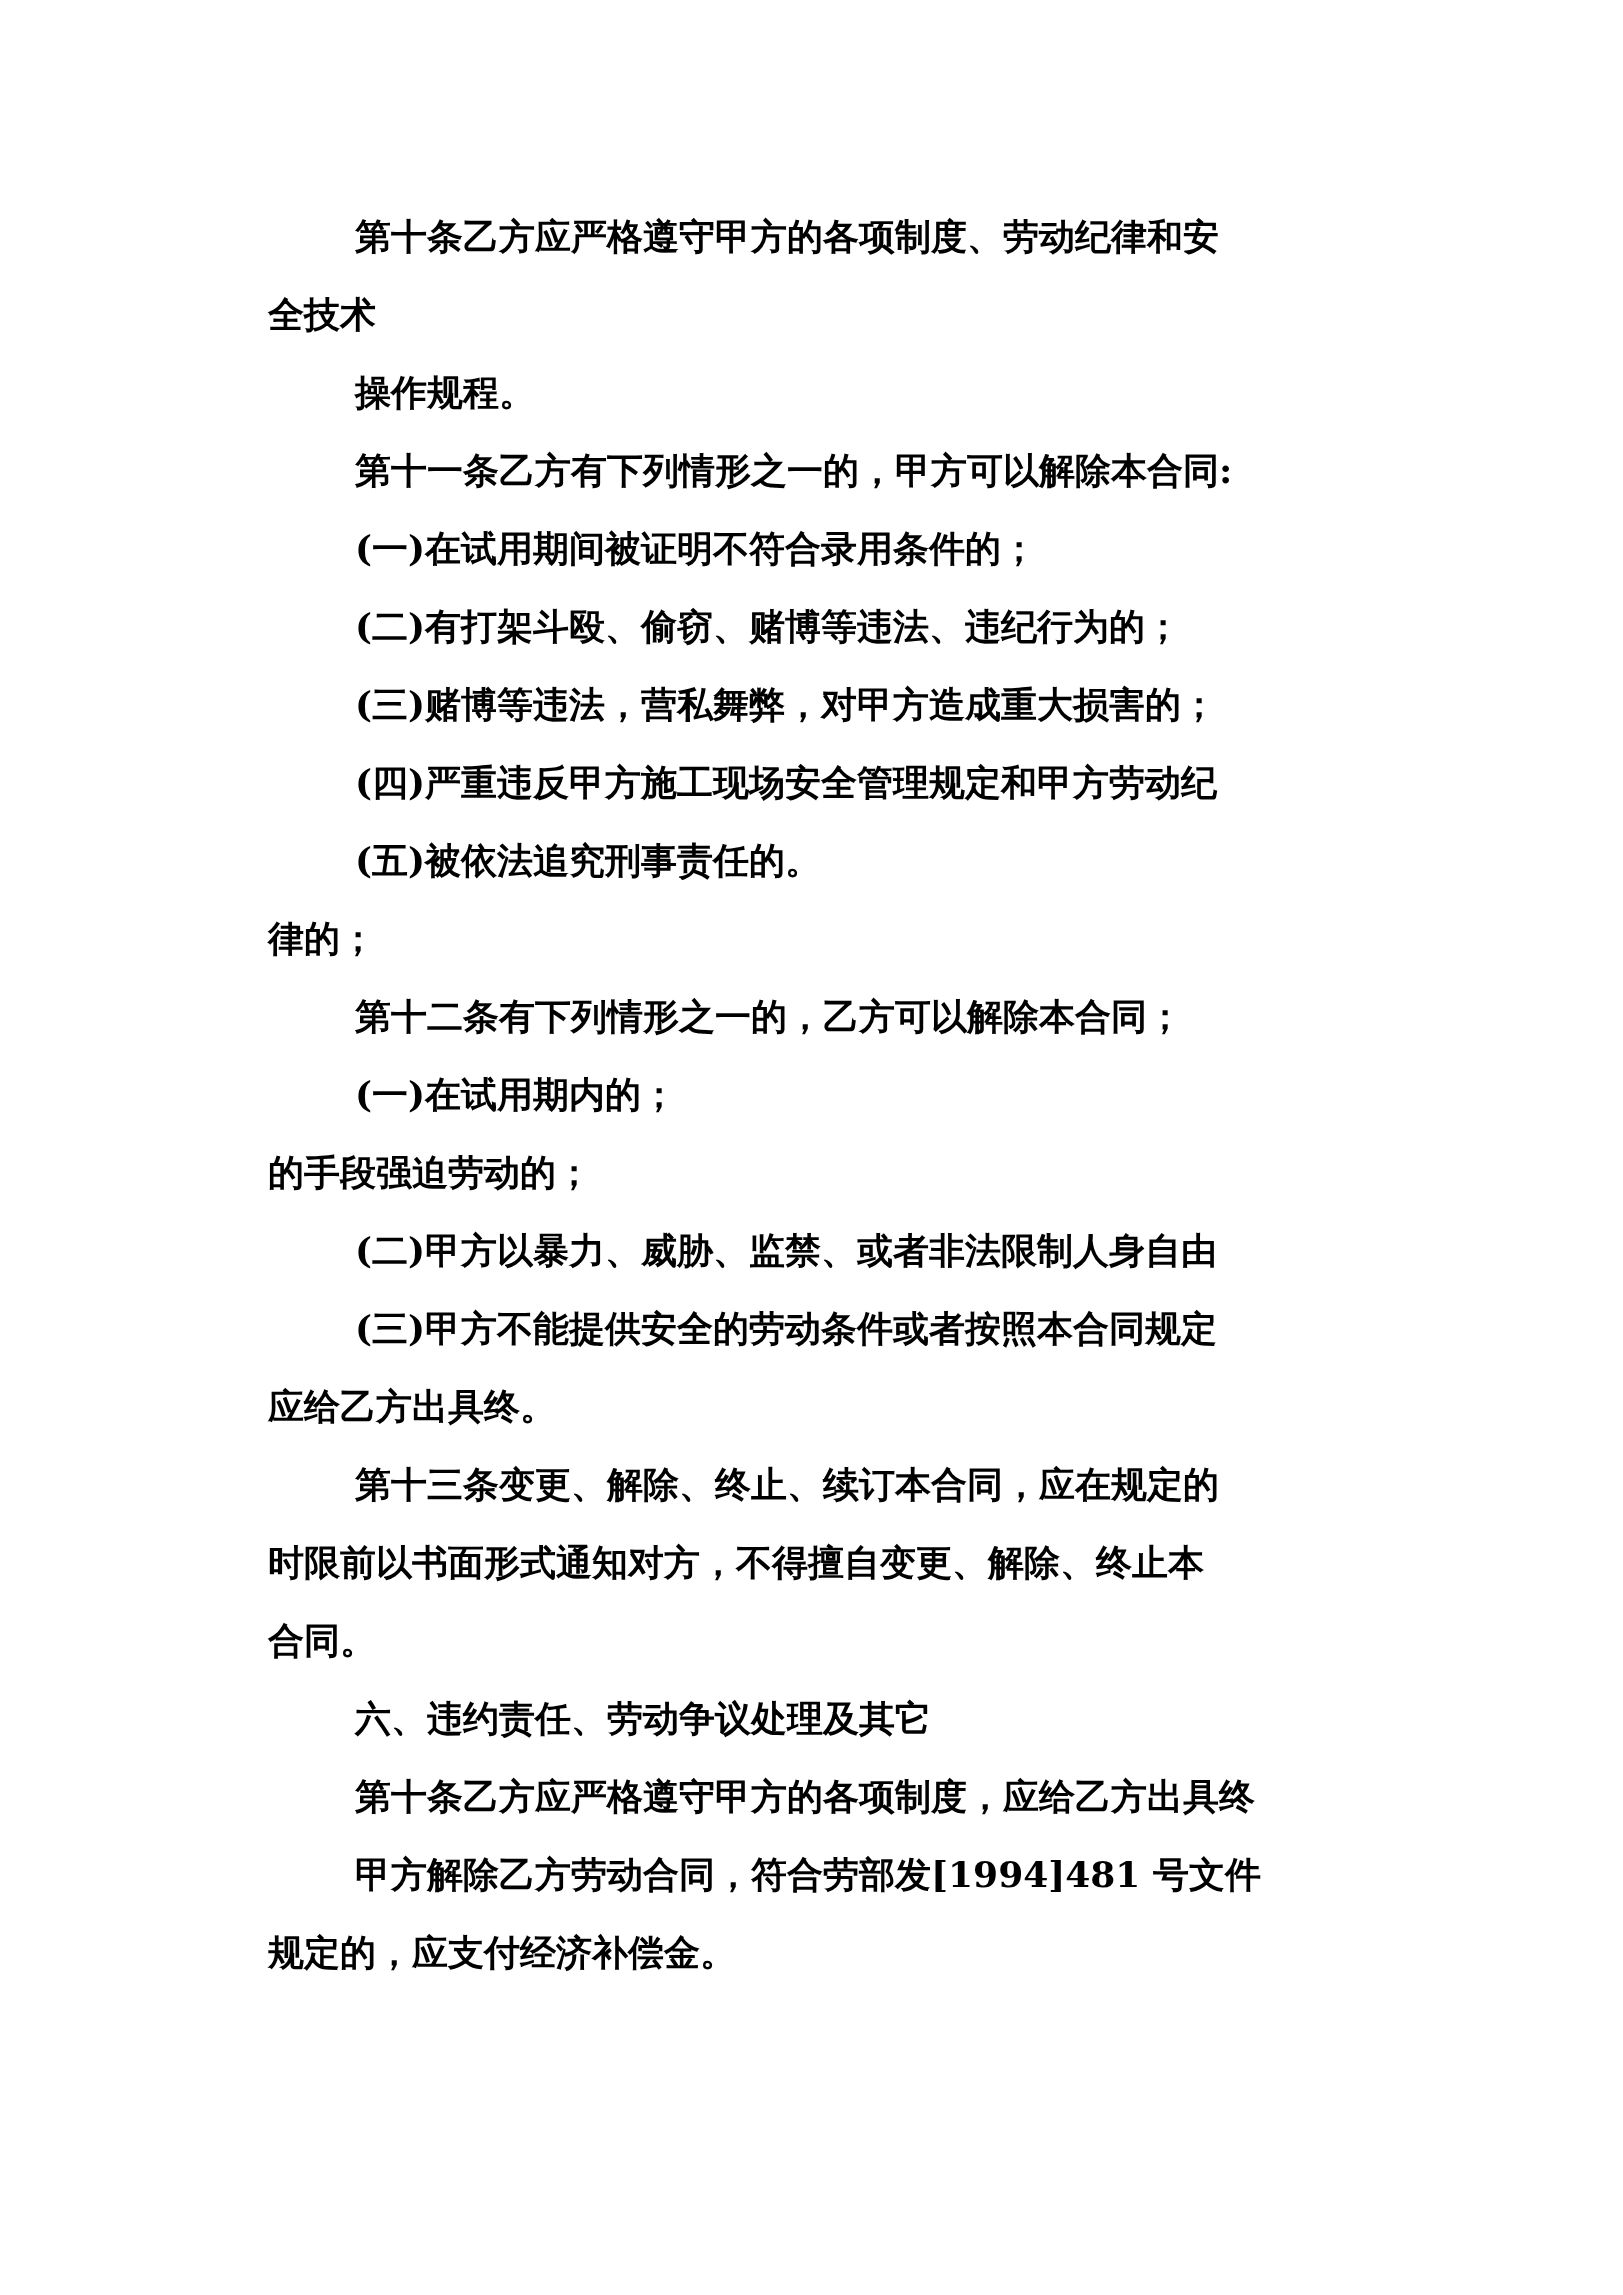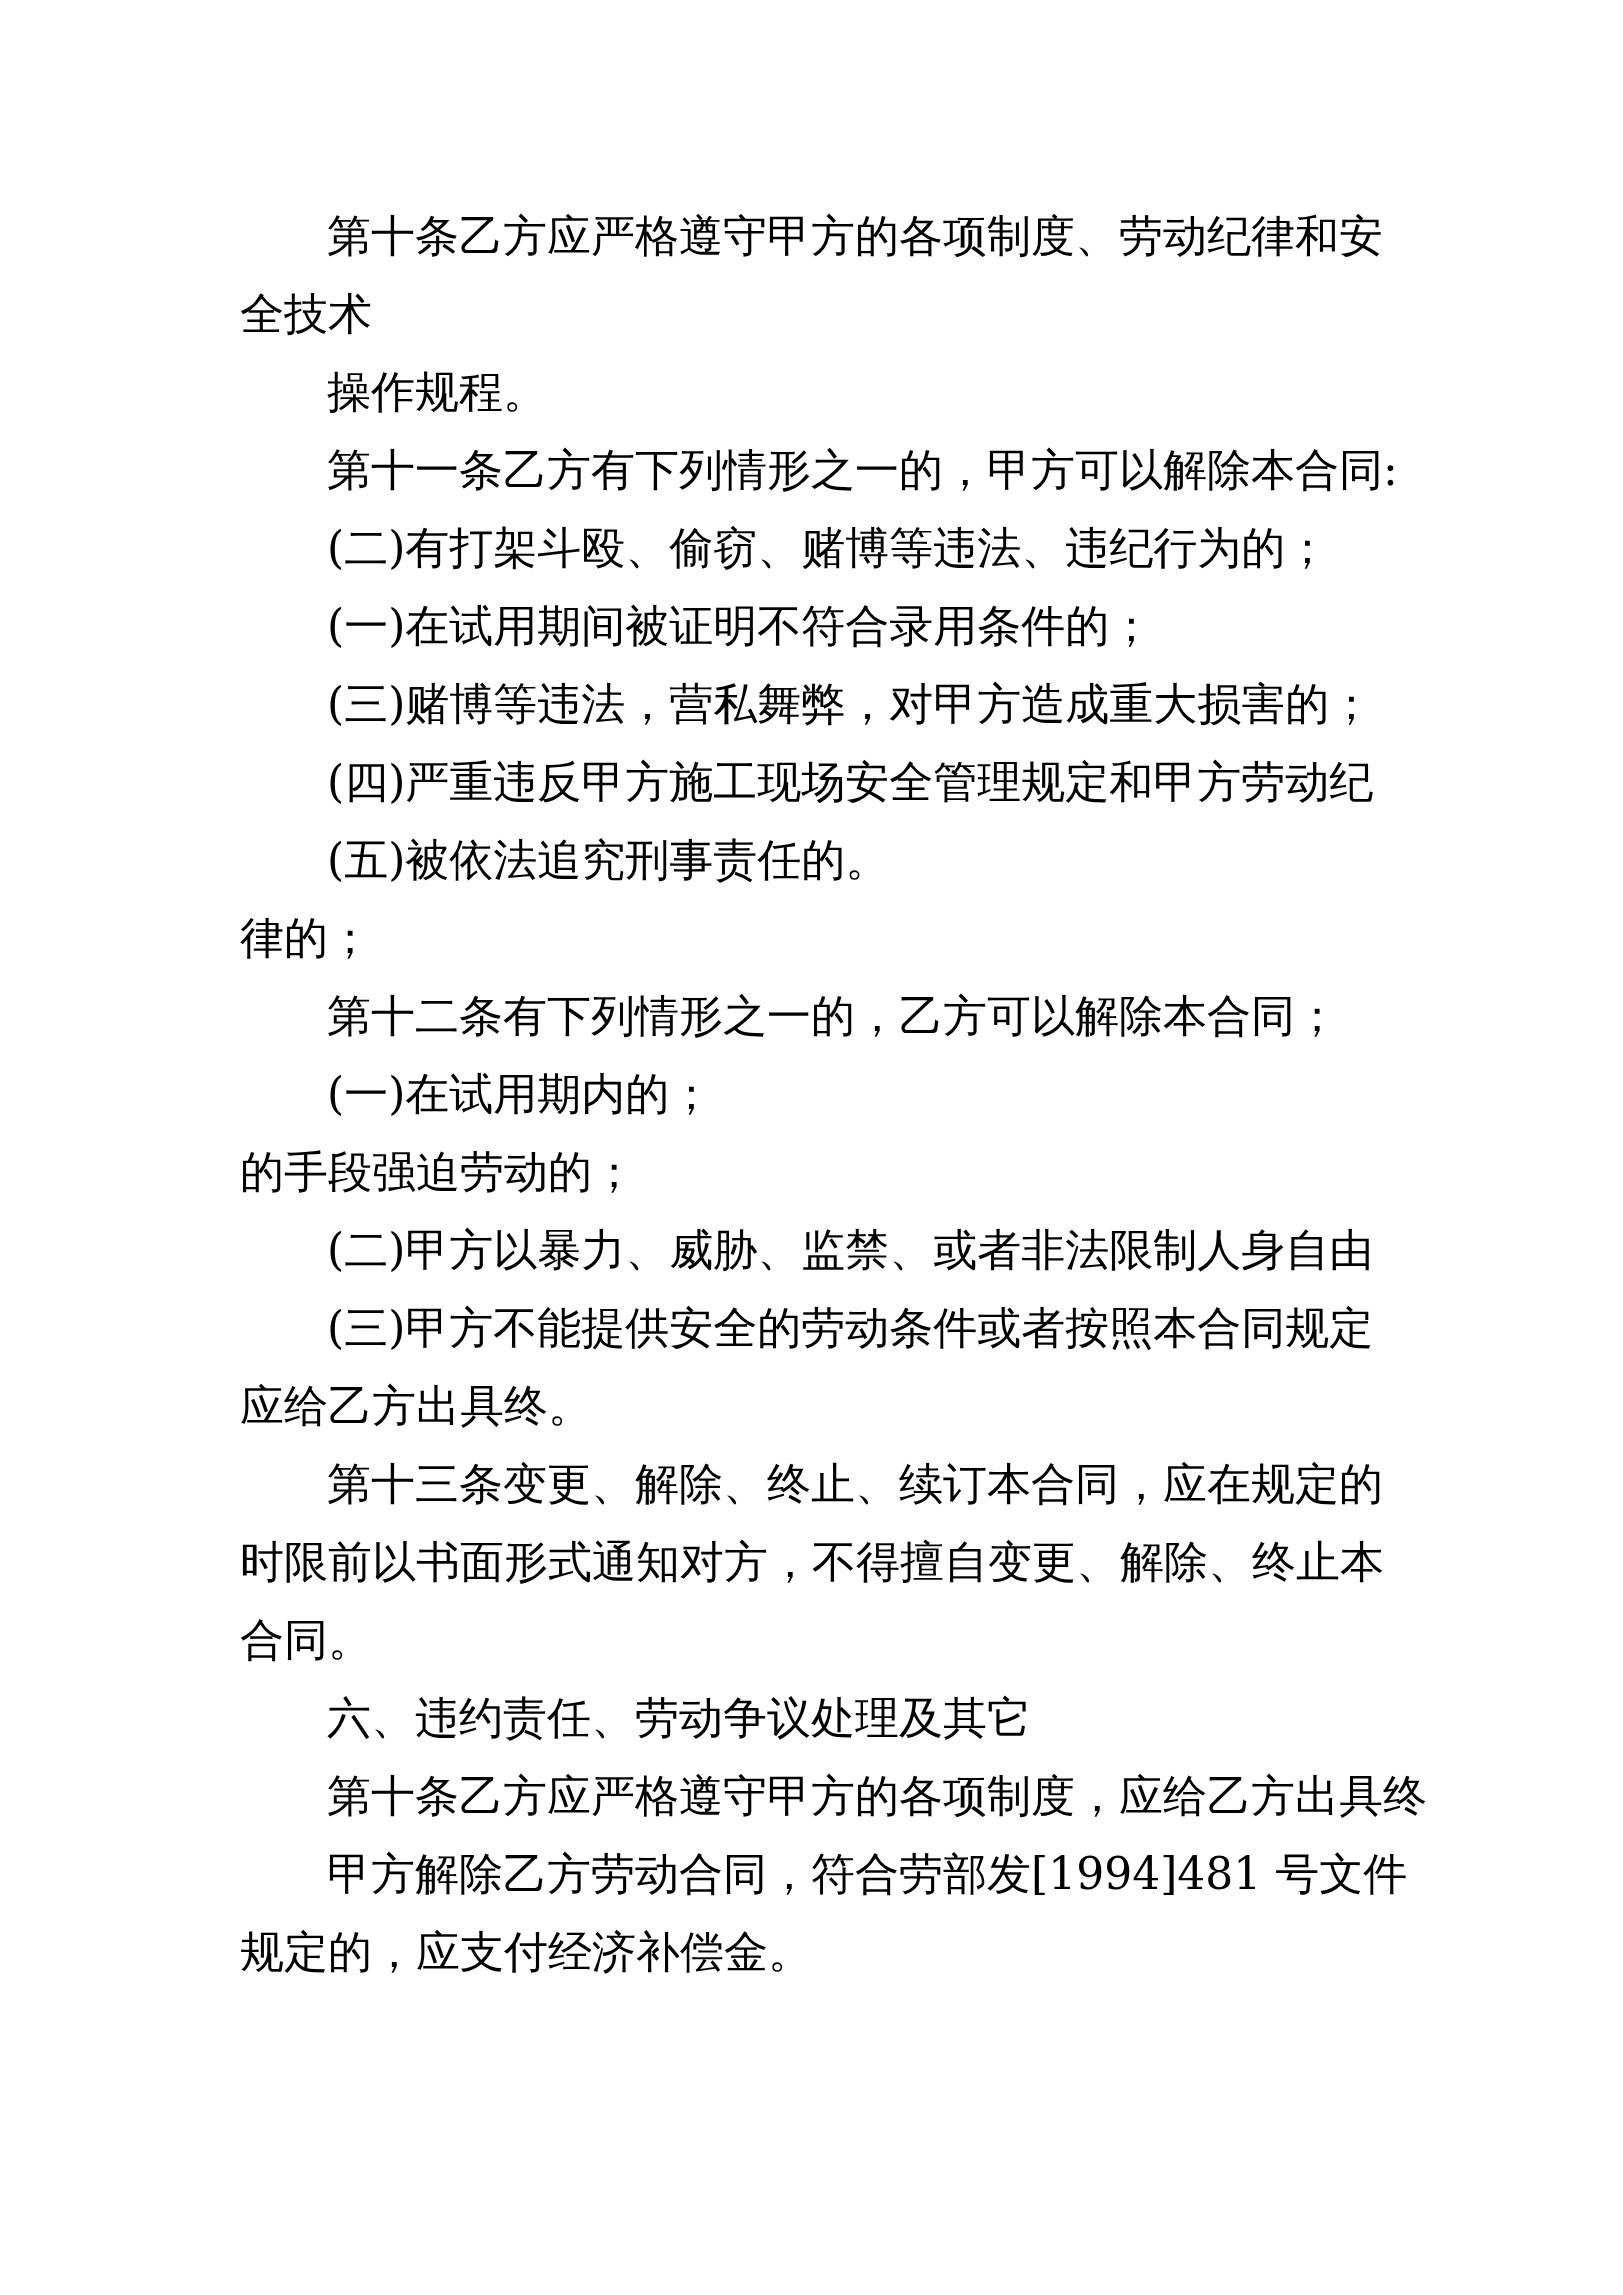--- a/index.html
+++ b/index.html
@@ -9,48 +9,48 @@
   }
   .page {
     position: relative;
     width: 1623px;
     height: 2295px;
     background: #ffffff;
     overflow: hidden;
   }
   .text-block {
     position: absolute;
-    left: 240px;
+    left: 268px;
     top: 197px;
     width: 1172px;
     color: #000000;
     font-family: "DejaVu Serif", "Liberation Serif", serif;
-    font-size: 44px;
+    font-size: 36px;
     line-height: 78px;
-    font-weight: 400;
+    font-weight: 700;
   }
   .line {
     white-space: pre;
     height: 78px;
   }
   .line.indent {
     padding-left: 87px; 
   }
 </style>
 </head>
 <body>
 
 <div class="page">
   <div class="text-block">
       <div class="line indent">第十条乙方应严格遵守甲方的各项制度、劳动纪律和安</div>
       <div class="line">全技术</div>
       <div class="line indent">操作规程。</div>
       <div class="line indent">第十一条乙方有下列情形之一的，甲方可以解除本合同:</div>
+      <div class="line indent">(一)在试用期间被证明不符合录用条件的；</div>
       <div class="line indent">(二)有打架斗殴、偷窃、赌博等违法、违纪行为的；</div>
-      <div class="line indent">(一)在试用期间被证明不符合录用条件的；</div>
       <div class="line indent">(三)赌博等违法，营私舞弊，对甲方造成重大损害的；</div>
       <div class="line indent">(四)严重违反甲方施工现场安全管理规定和甲方劳动纪</div>
       <div class="line indent">(五)被依法追究刑事责任的。</div>
       <div class="line">律的；</div>
       <div class="line indent">第十二条有下列情形之一的，乙方可以解除本合同；</div>
       <div class="line indent">(一)在试用期内的；</div>
       <div class="line">的手段强迫劳动的；</div>
       <div class="line indent">(二)甲方以暴力、威胁、监禁、或者非法限制人身自由</div>
       <div class="line indent">(三)甲方不能提供安全的劳动条件或者按照本合同规定</div>
       <div class="line">应给乙方出具终。</div>

